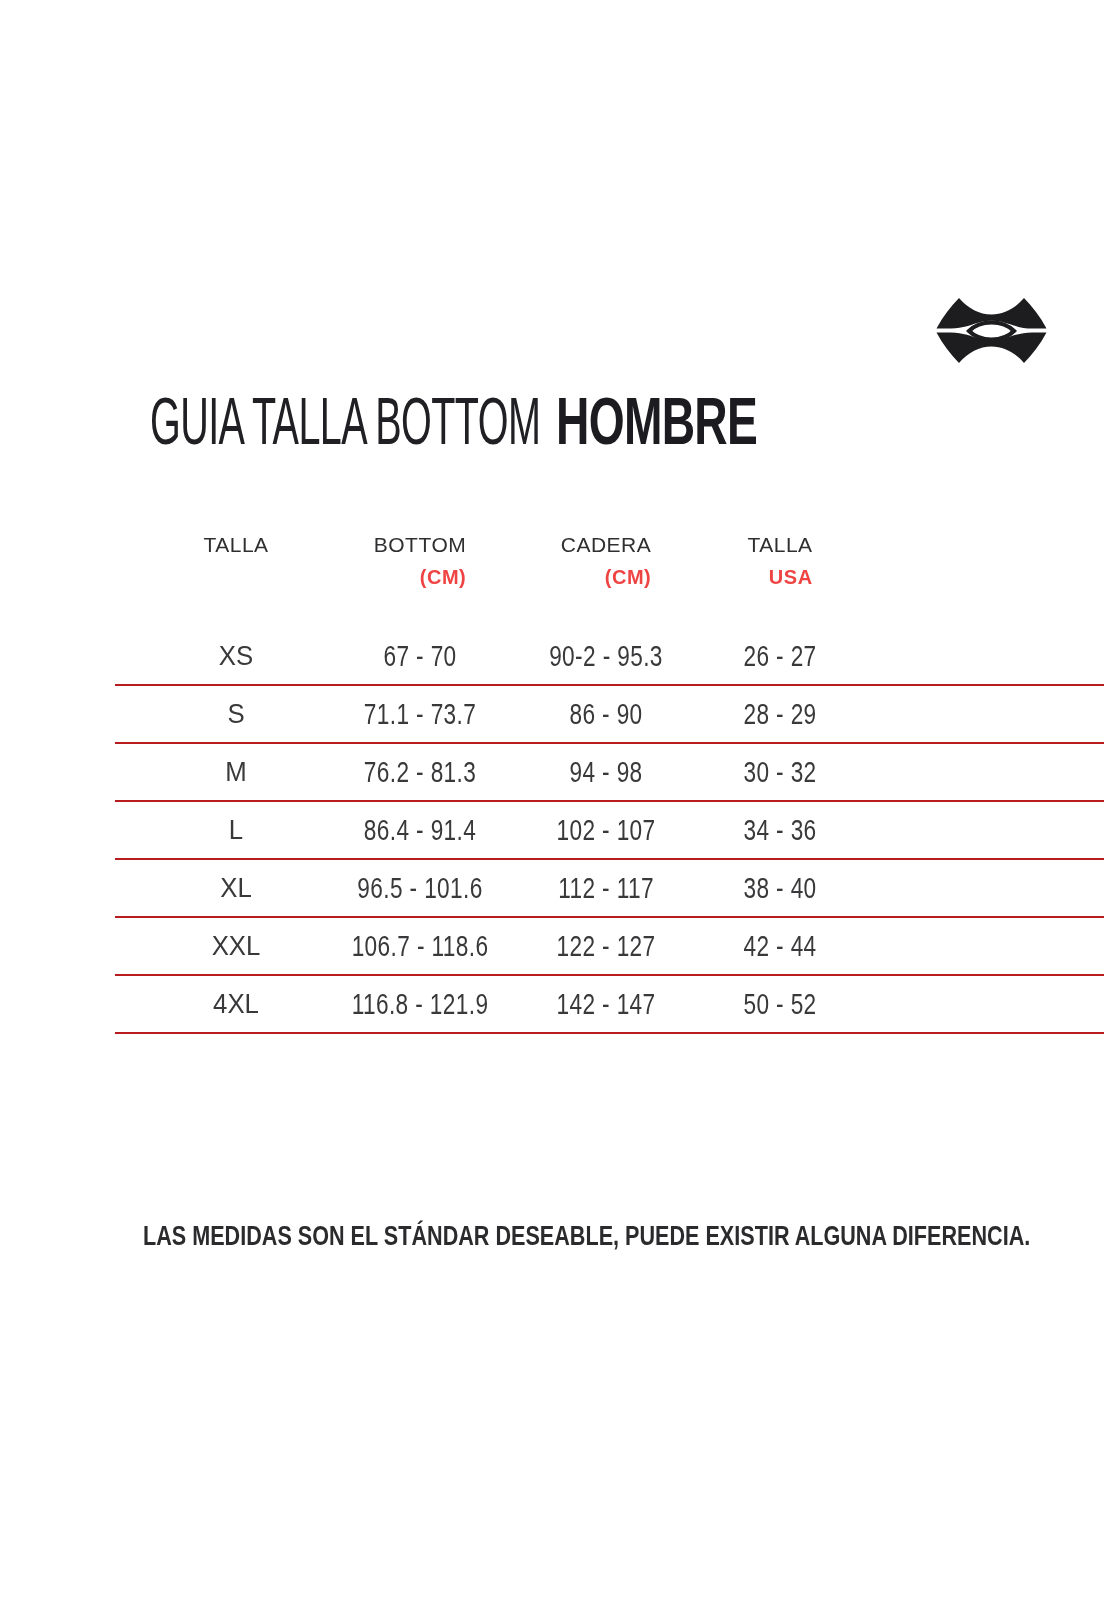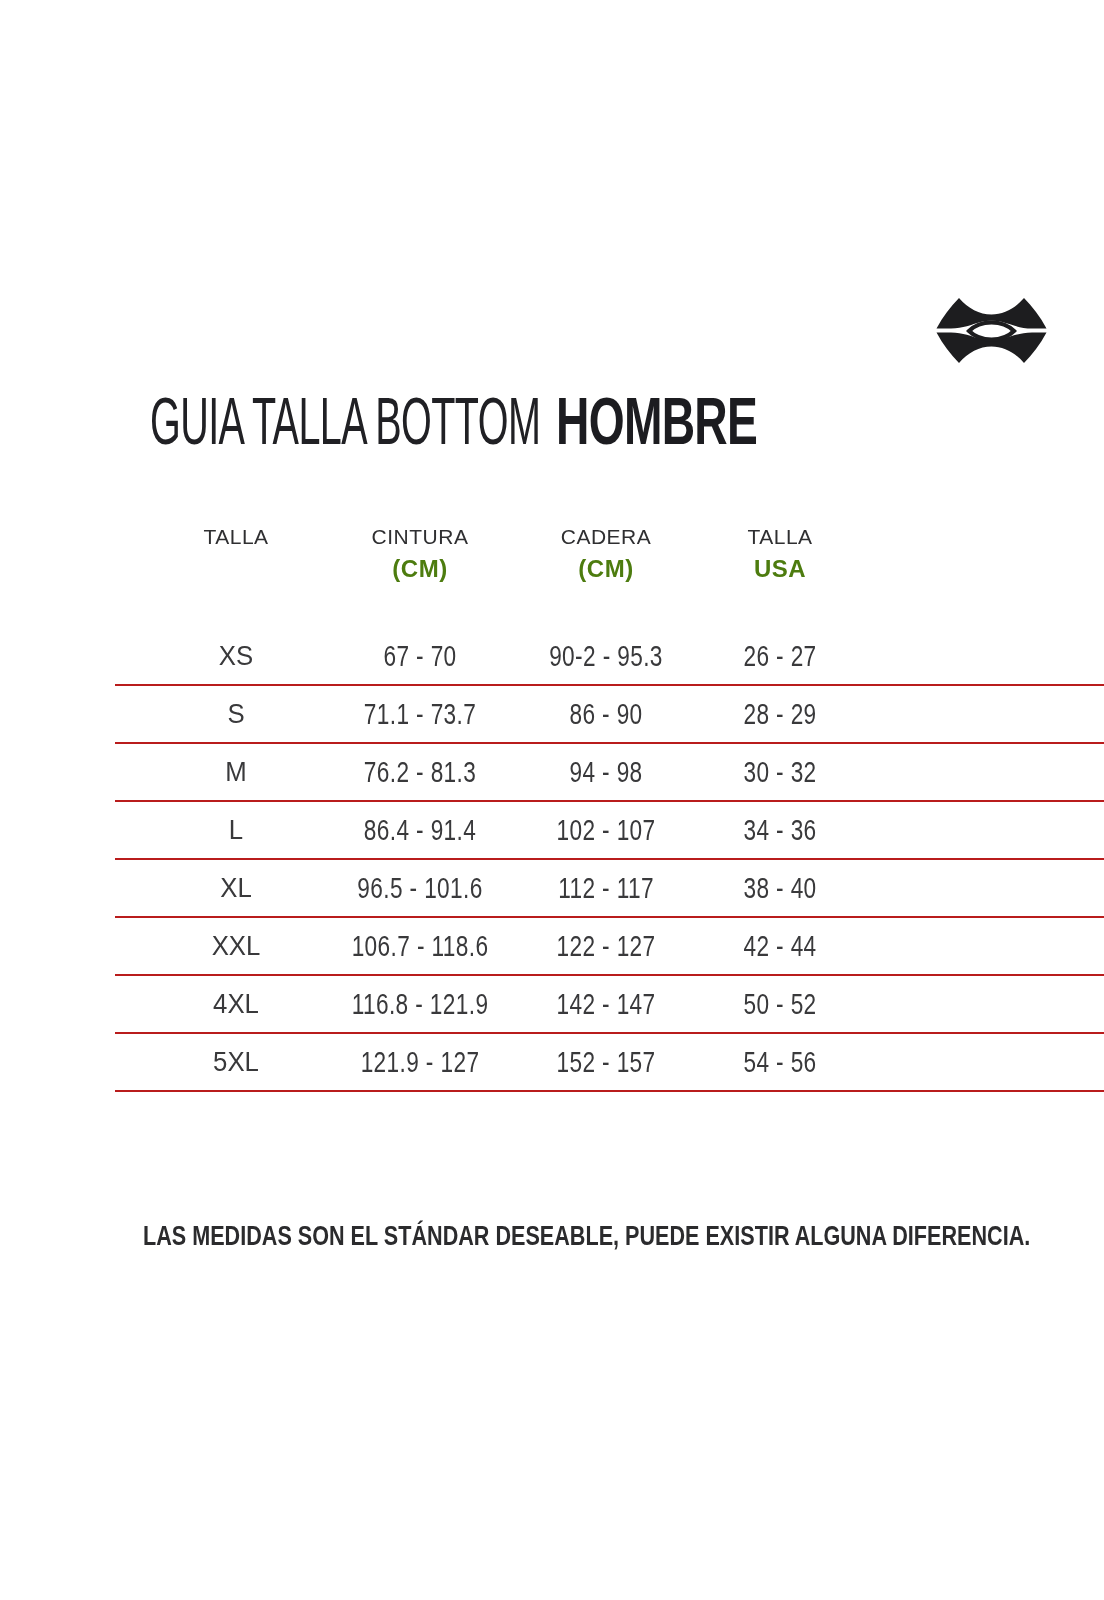--- a/index.html
+++ b/index.html
@@ -19,23 +19,23 @@
     display:inline-block; transform:scaleX(0.60); transform-origin:0 50%;
   }
   .title-bold {
     position:absolute; left:556px; top:388px;
     font-size:66px; line-height:66px; font-weight:700;
     color:#1c1c20; white-space:nowrap; letter-spacing:-1px;
     display:inline-block; transform:scaleX(0.70); transform-origin:0 50%;
   }
   
   .thead { position:absolute; left:115px; top:524px; width:989px; height:80px; }
-  .hcell { position:absolute; top:0; transform:translateX(-50%); text-align:center; white-space:nowrap; }
+  .hcell { position:absolute; top:8px; transform:translateX(-50%); text-align:right; white-space:nowrap; }
   .hline1 { font-size:21px; line-height:26px; font-weight:400; color:#2f2f31; letter-spacing:0.5px; }
-  .hline2 { font-size:24px; line-height:28px; font-weight:700; color:#4d7c0f; margin-top:5px; letter-spacing:0.5px; }
+  .hline2 { font-size:20px; line-height:28px; font-weight:700; color:#ef4444; margin-top:5px; letter-spacing:0.5px; }
   .c1 { left:121px; } .c2 { left:305px; } .c3 { left:491px; } .c4 { left:665px; }
 
   .tbody { position:absolute; left:115px; top:628px; width:989px; }
   .trow { position:relative; height:56px; border-bottom:2px solid #b91c1c; }
   .cell {
     position:absolute; top:50%; white-space:nowrap; color:#39393b;
   }
   .cell-size {
     font-size:28px; font-weight:400;
     transform:translate(-50%,-50%) scaleX(0.92);
@@ -65,21 +65,21 @@
 
   <span class="title-main">GUIA TALLA BOTTOM</span>
   <span class="title-bold">HOMBRE</span>
 
   <div class="thead">
     <div class="hcell c1">
       <div class="hline1">TALLA</div>
       <div class="hline2"></div>
     </div>
     <div class="hcell c2">
-      <div class="hline1">CINTURA</div>
+      <div class="hline1">BOTTOM</div>
       <div class="hline2">(CM)</div>
     </div>
     <div class="hcell c3">
       <div class="hline1">CADERA</div>
       <div class="hline2">(CM)</div>
     </div>
     <div class="hcell c4">
       <div class="hline1">TALLA</div>
       <div class="hline2">USA</div>
     </div>
@@ -130,24 +130,18 @@
     </div>
 
 
     <div class="trow">
       <span class="cell cell-size c1">4XL</span>
       <span class="cell cell-num c2">116.8 - 121.9</span>
       <span class="cell cell-num c3">142 - 147</span>
       <span class="cell cell-num c4">50 - 52</span>
     </div>
 
-    <div class="trow">
-      <span class="cell cell-size c1">5XL</span>
-      <span class="cell cell-num c2">121.9 - 127</span>
-      <span class="cell cell-num c3">152 - 157</span>
-      <span class="cell cell-num c4">54 - 56</span>
-    </div>
 
   </div>
 
   <span class="footer-note">LAS MEDIDAS SON EL STÁNDAR DESEABLE, PUEDE EXISTIR ALGUNA DIFERENCIA.</span>
 
 </div>
 
 </body></html>

